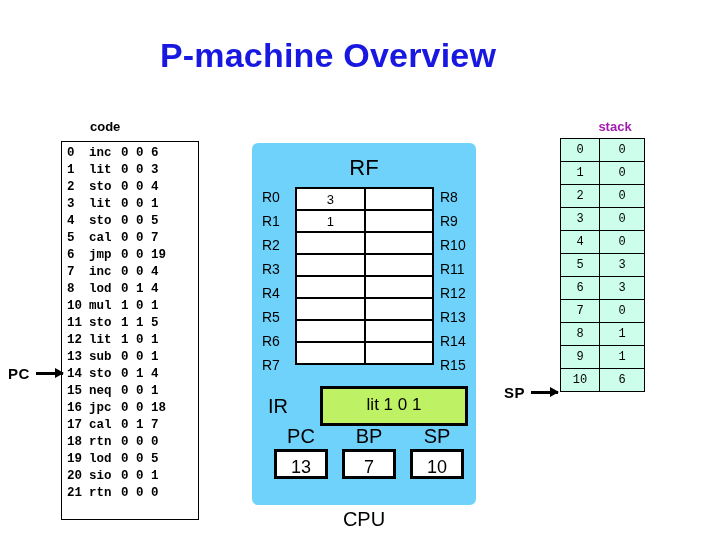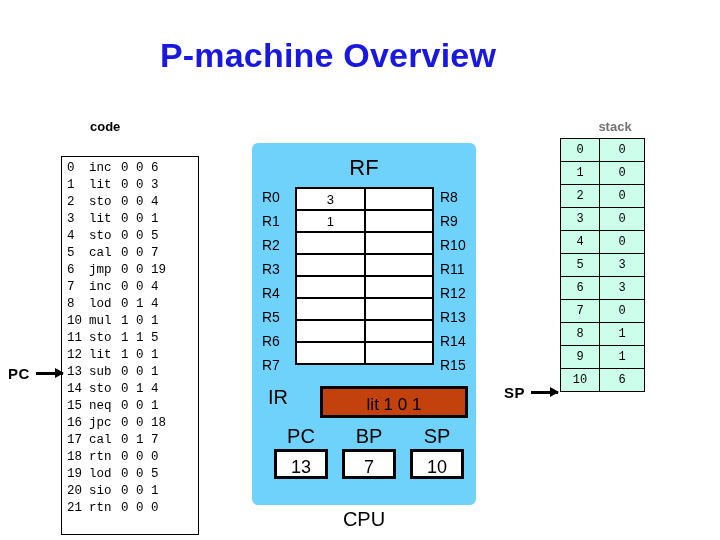--- a/index.html
+++ b/index.html
@@ -35,27 +35,28 @@
     position: absolute;
     left: 90px;
     top: 119px;
     font-size: 13px;
     font-weight: bold;
     color: #000;
   }
   #code-box {
     position: absolute;
     left: 61px;
-    top: 156px;
+    top: 141px;
     width: 138px;
     height: 379px;
     border: 1px solid #000;
     background: #ffffff;
     box-sizing: border-box;
     padding: 3px 0 0 0;
+    font-weight: bold;
   }
   .code-row {
     height: 17px;
     line-height: 17px;
     font-family: "Liberation Mono", "DejaVu Sans Mono", monospace;
     font-size: 12.5px;
     white-space: pre;
     padding-left: 5px;
     color: #000;
   }
@@ -153,33 +154,33 @@
   .rf-name.left  { left: 10px;  text-align: left; }
   .rf-name.right { left: 188px; text-align: left; }
 
   
   #ir-row {
     position: absolute;
     left: 16px;
     top: 243px;
     width: 200px;
     display: flex;
-    align-items: flex-start;
+    align-items: center;
     gap: 14px;
   }
   #ir-label {
     font-size: 20px;
     color: #000;
     width: 38px;
   }
   #ir-value {
     flex: 1;
-    height: 32px;
+    height: 40px;
     line-height: 32px;
-    background: #c2410c;
+    background: #bef264;
     border: 3px solid #000;
     text-align: center;
     font-size: 17px;
     box-sizing: border-box;
   }
 
   
   #regs-row {
     position: absolute;
     left: 22px;
@@ -215,21 +216,21 @@
 
   
   #stack-label {
     position: absolute;
     left: 560px;
     top: 119px;
     width: 110px;
     text-align: center;
     font-size: 13px;
     font-weight: bold;
-    color: #737373;
+    color: #a21caf;
   }
   #stack-table {
     position: absolute;
     left: 560px;
     top: 138px;
     border-collapse: collapse;
   }
   #stack-table td {
     border: 1px solid #000;
     width: 44px;

